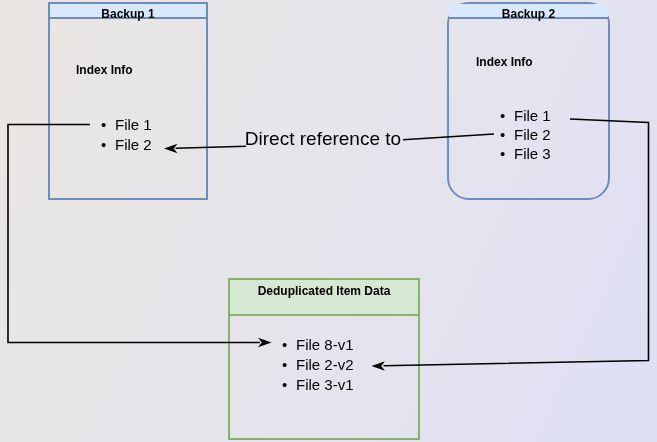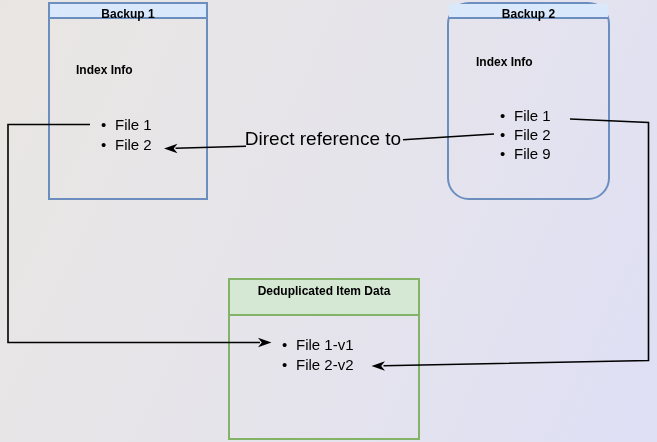--- a/index.html
+++ b/index.html
@@ -104,31 +104,32 @@
   </div>
 
   <div class="node blue" style="left:447px;top:2px;width:163px;height:198px;border-radius:22px;">
     <div class="box-header">
       <span>Backup 2</span>
     </div>
     <div class="subtitle" style="left:27px;top:49px;">Index Info</div>
     <ul class="file-list lh19" style="left:51px;top:102px;">
         <li>File 1</li>
         <li>File 2</li>
-        <li>File 9</li>
+        <li>File 3</li>
       </ul>
   </div>
 
   <div class="node green" style="left:228px;top:278px;width:192px;height:162px;">
     <div class="box-header">
       <span>Deduplicated Item Data</span>
     </div>
     <ul class="file-list lh20" style="left:52px;top:55px;">
-        <li>File 1-v1</li>
+        <li>File 8-v1</li>
         <li>File 2-v2</li>
+        <li>File 3-v1</li>
       </ul>
   </div>
 
   <div class="annotation">
     <div>Direct reference to</div>
   </div>
 
   <svg class="connectors" width="657" height="442" viewBox="0 0 657 442">
 
     <path class="connector-line" d="M90 124.5 L8 124.5 L8 342.5 L260 342.5"></path>

